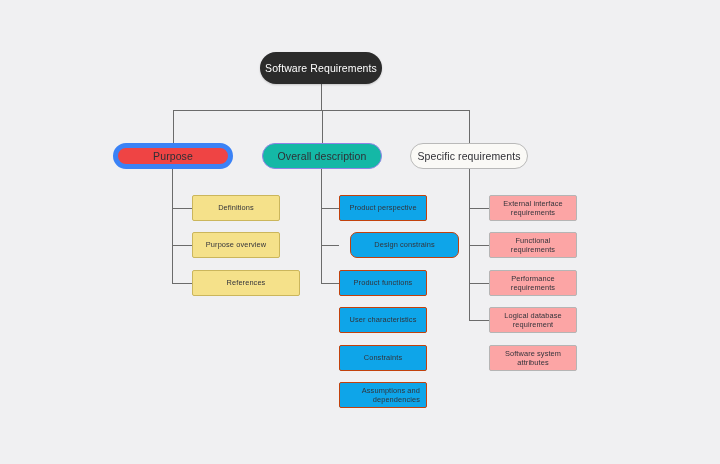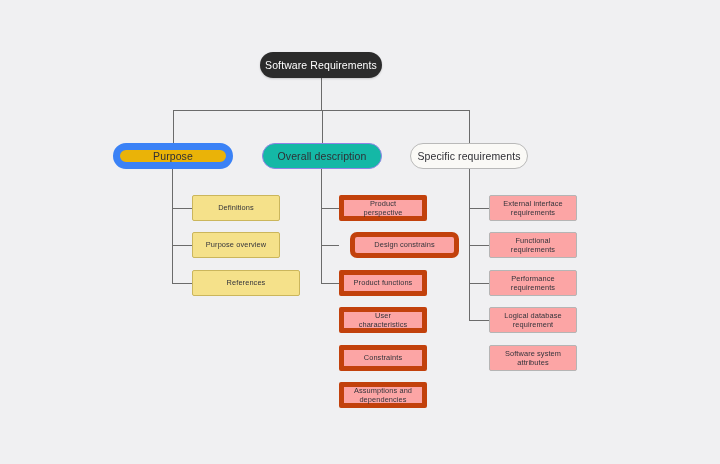--- a/index.html
+++ b/index.html
@@ -50,22 +50,22 @@
   }
 
   
   .branch-pill {
     border-radius: 999px;
     font-size: 10.5px;
     color: #2f2f35;
     letter-spacing: .1px;
   }
   .branch-yellow {
-    background: #eab308;
-    border: 7px solid #3b82f6;
+    background: #ef4444;
+    border: 5px solid #3b82f6;
   }
   .branch-purple {
     background: #14b8a6;
     border: 1px solid #8e83e6;
   }
   .branch-white {
     background: #faf9f6;
     border: 1px solid #b9b9b9;
   }
 
@@ -75,22 +75,23 @@
     color: #33333a;
     border-radius: 2px;
     padding: 2px 6px;
     letter-spacing: .1px;
   }
   .leaf-yellow {
     background: #f5e18a;
     border: 1px solid #cbb65c;
   }
   .leaf-purple {
-    background: #fca5a5;
-    border: 5px solid #c2410c;
+    background: #0ea5e9;
+    border: 1px solid #c2410c;
+    text-align: right;
   }
   .leaf-white {
     background: #fca5a5;
     border: 1px solid #b5b5b5;
   }
 </style>
 </head>
 <body>
 
 <div id="canvas">
@@ -107,21 +108,21 @@
       <path d="M321 208 L339 208" stroke="#6b6b6b" stroke-width="1" fill="none" shape-rendering="crispEdges"></path>
       <path d="M321 245 L339 245" stroke="#6b6b6b" stroke-width="1" fill="none" shape-rendering="crispEdges"></path>
       <path d="M321 283 L339 283" stroke="#6b6b6b" stroke-width="1" fill="none" shape-rendering="crispEdges"></path>
       <path d="M469 110 L469 143" stroke="#6b6b6b" stroke-width="1" fill="none" shape-rendering="crispEdges"></path>
       <path d="M469 169 L469 320" stroke="#6b6b6b" stroke-width="1" fill="none" shape-rendering="crispEdges"></path>
       <path d="M469 208 L489 208" stroke="#6b6b6b" stroke-width="1" fill="none" shape-rendering="crispEdges"></path>
       <path d="M469 245 L489 245" stroke="#6b6b6b" stroke-width="1" fill="none" shape-rendering="crispEdges"></path>
       <path d="M469 283 L489 283" stroke="#6b6b6b" stroke-width="1" fill="none" shape-rendering="crispEdges"></path>
       <path d="M469 320 L489 320" stroke="#6b6b6b" stroke-width="1" fill="none" shape-rendering="crispEdges"></path>
     </svg>
-<div class="node root-pill" style="left: 260px; top: 52px; width: 122px; height: 26px;">Software Requirements</div>
+<div class="node root-pill" style="left: 260px; top: 52px; width: 122px; height: 32px;">Software Requirements</div>
     <div class="node branch-pill branch-yellow" style="left: 113px; top: 143px; width: 120px; height: 26px;">Purpose</div>
     <div class="node leaf leaf-yellow" style="left: 192px; top: 195px; width: 88px; height: 26px;">Definitions</div>
     <div class="node leaf leaf-yellow" style="left: 192px; top: 232px; width: 88px; height: 26px;">Purpose overview</div>
     <div class="node leaf leaf-yellow" style="left: 192px; top: 270px; width: 108px; height: 26px;">References</div>
     <div class="node branch-pill branch-purple" style="left: 262px; top: 143px; width: 120px; height: 26px;">Overall description</div>
     <div class="node leaf leaf-purple" style="left: 339px; top: 195px; width: 88px; height: 26px;">Product perspective</div>
     <div class="node leaf leaf-purple" style="left: 350px; top: 232px; width: 109px; height: 26px; border-radius: 7px;">Design constrains</div>
     <div class="node leaf leaf-purple" style="left: 339px; top: 270px; width: 88px; height: 26px;">Product functions</div>
     <div class="node leaf leaf-purple" style="left: 339px; top: 307px; width: 88px; height: 26px;">User characteristics</div>
     <div class="node leaf leaf-purple" style="left: 339px; top: 345px; width: 88px; height: 26px;">Constraints</div>

